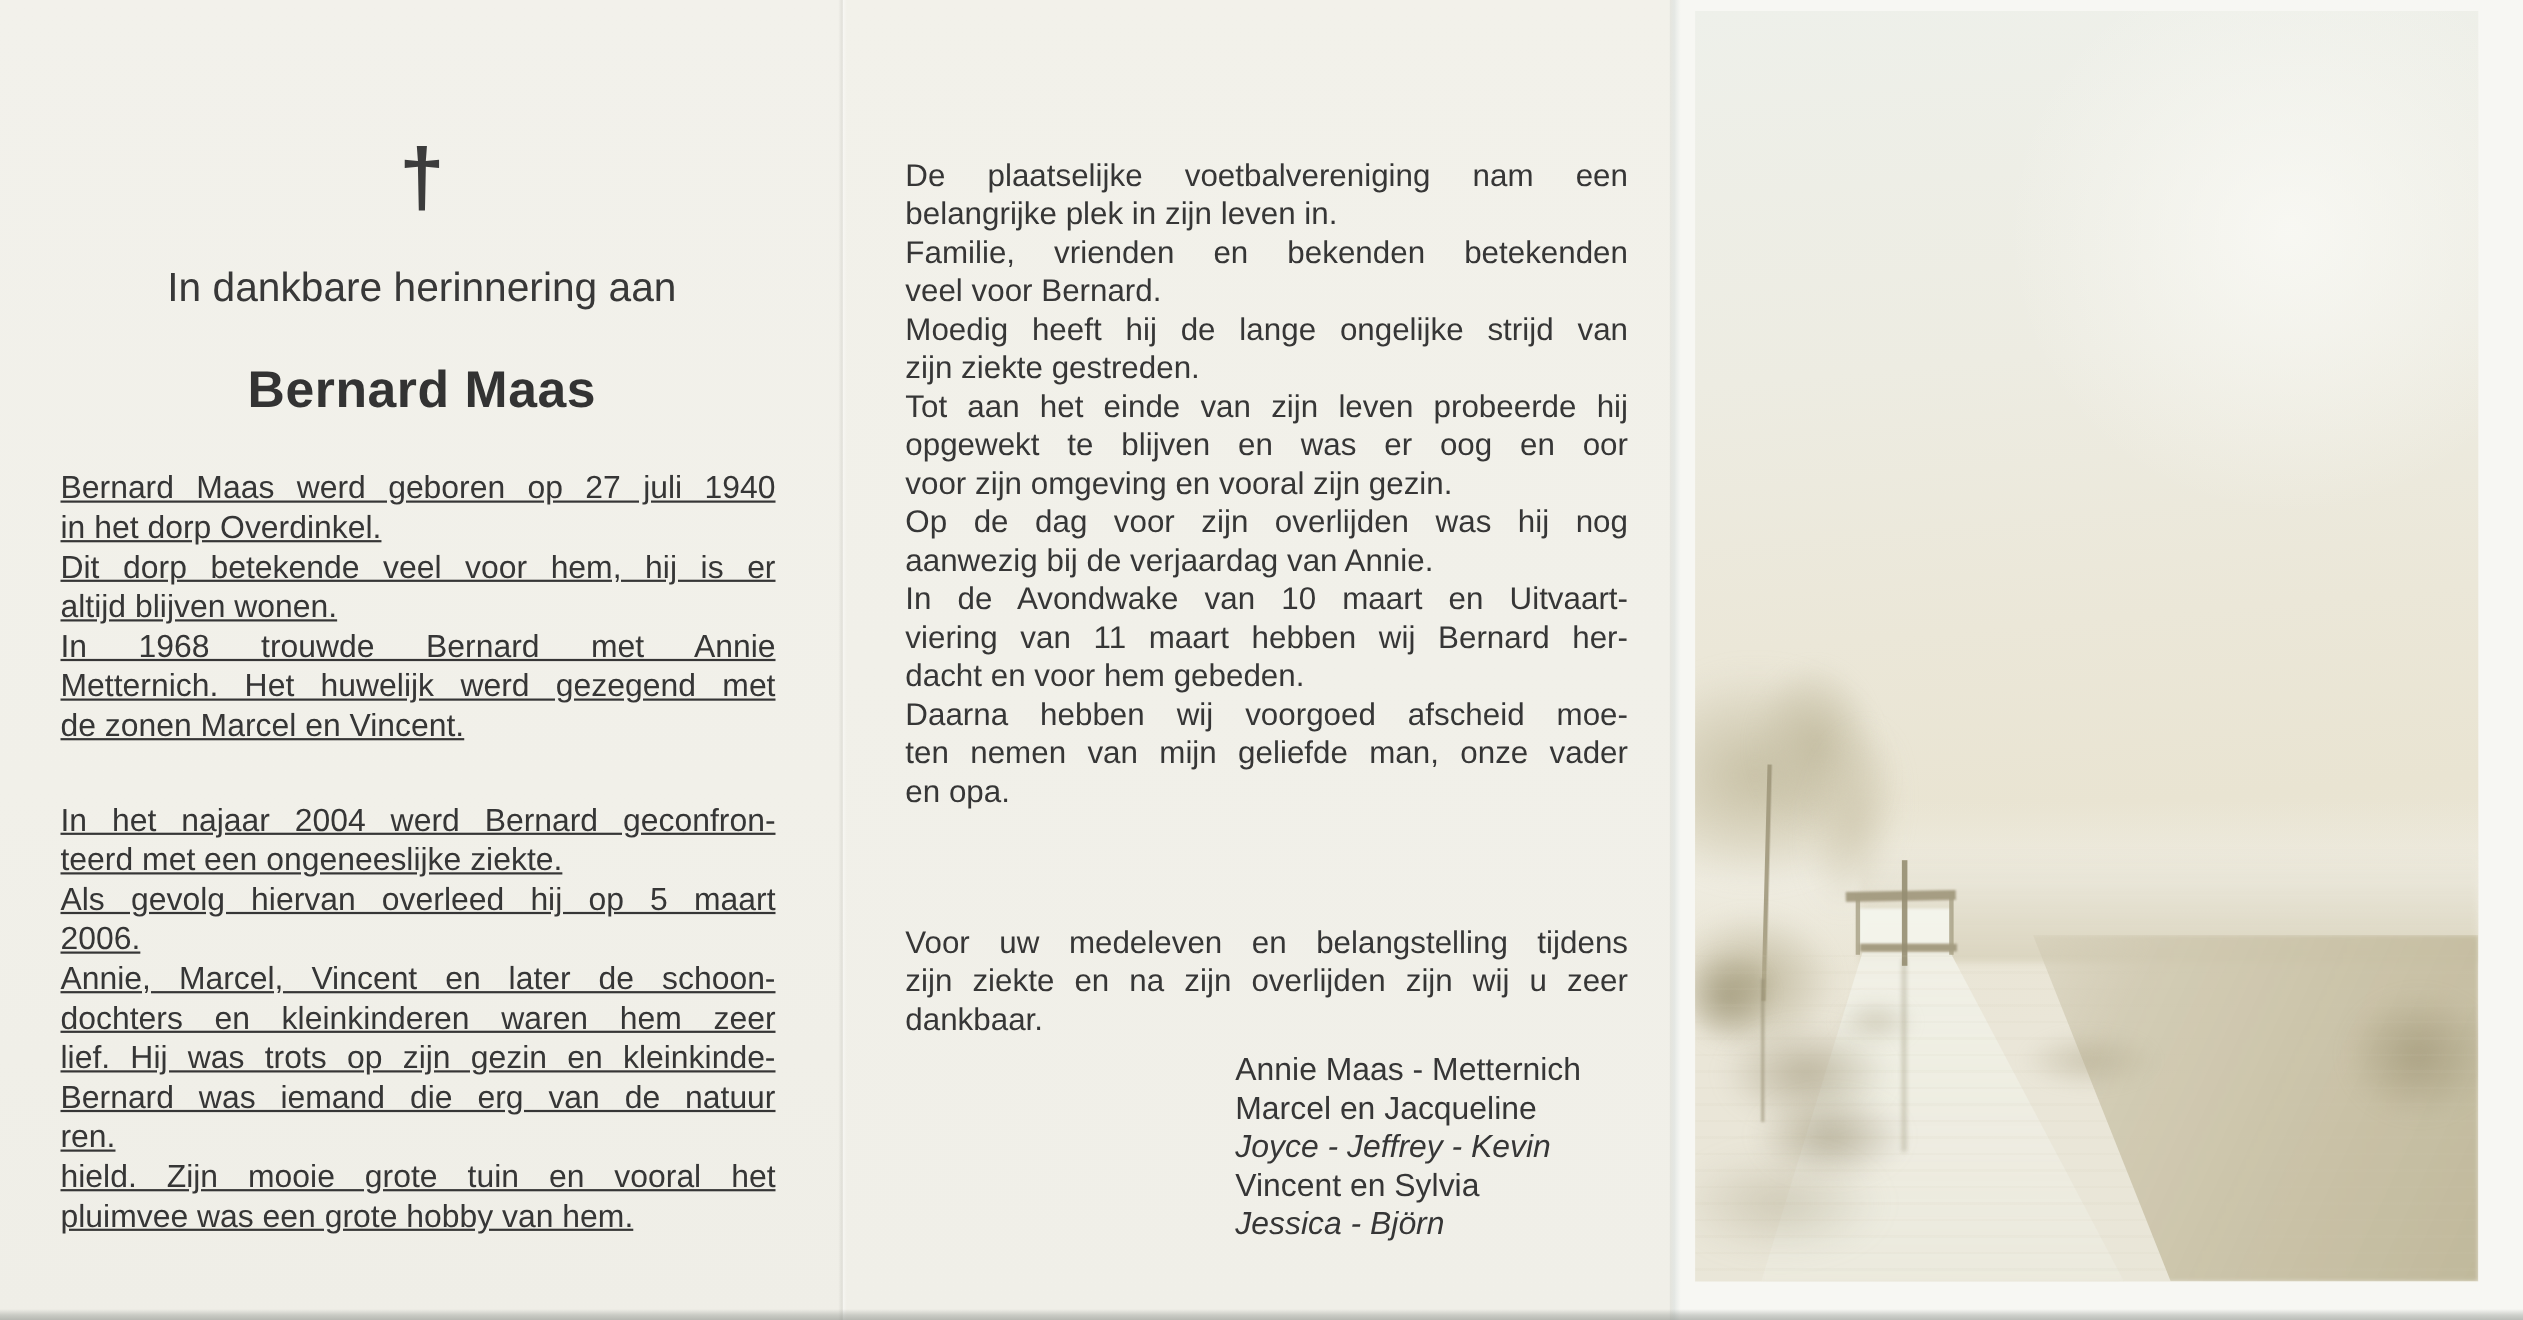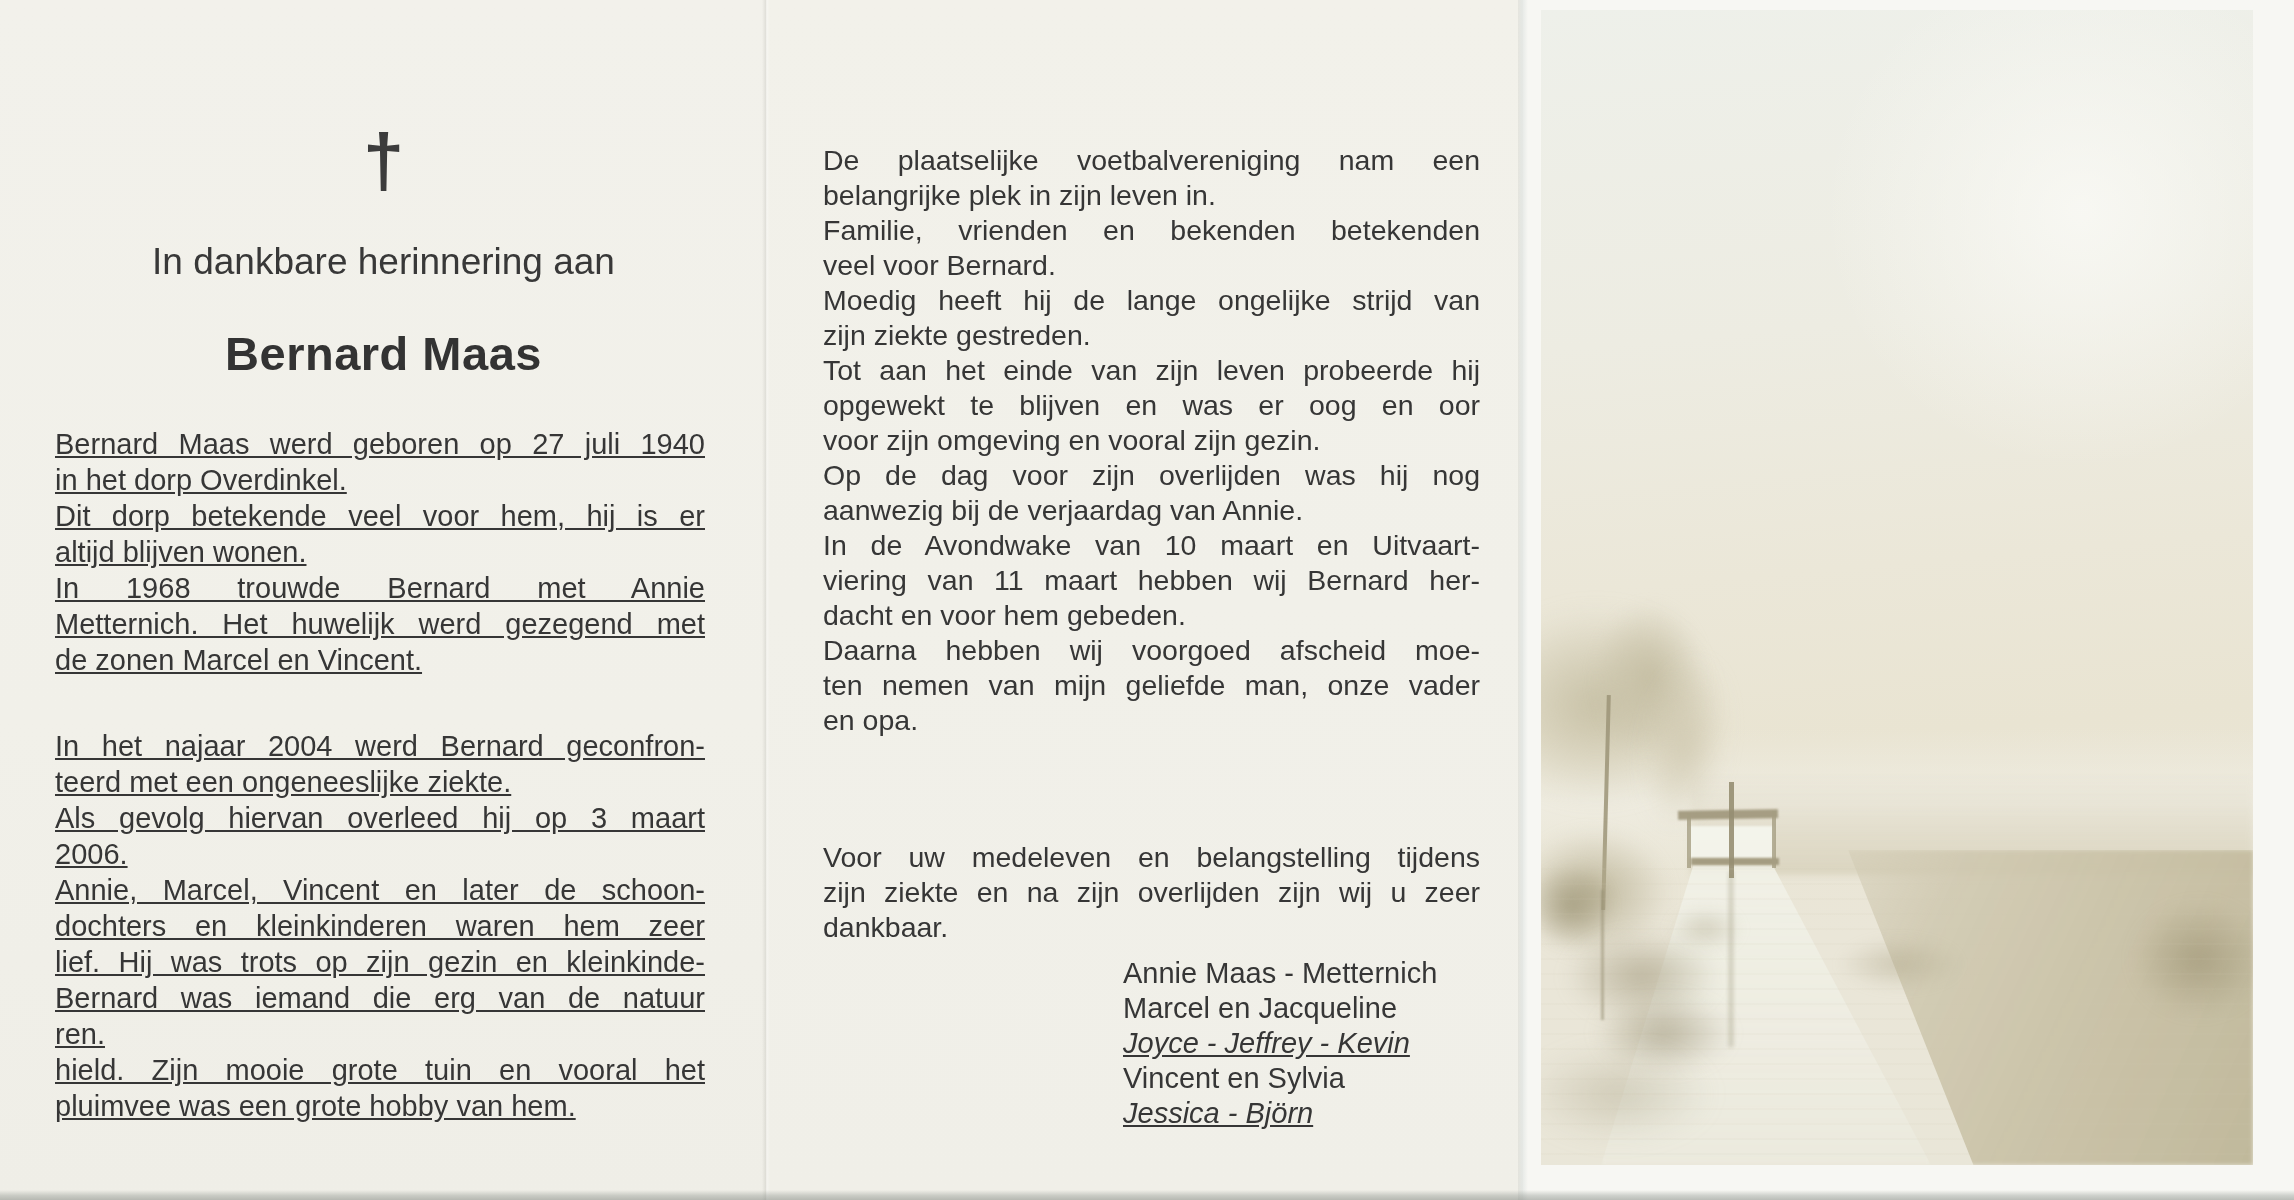--- a/index.html
+++ b/index.html
@@ -26,21 +26,21 @@
   .body{position:absolute;font-size:29px;line-height:36px;color:#363636;text-decoration:underline;}
   .para1{left:55px;top:426px;width:650px;}
   .para2{left:55px;top:728px;width:650px;}
   .mbody{position:absolute;font-size:28.5px;line-height:35px;color:#363636;}
   .mpara1{left:56px;top:143px;width:657px;}
   .mpara2{left:56px;top:812px;width:657px;margin-top:28px;}
   .family{position:absolute;left:333px;top:956px;width:380px;
     font-size:29px;line-height:35px;color:#363636;margin-left:23px;}
   .line{white-space:nowrap;}
   .line.j{white-space:normal;text-align:justify;text-align-last:justify;word-spacing:1px;}
-  .line.i{font-style:italic;text-decoration:underline;}
+  .line.i{font-style:italic;}
   
   .photo{position:absolute;left:18px;top:10px;width:712px;height:1155px;overflow:hidden;
     background:linear-gradient(175deg,#eef0ea 0%,#edece2 28%,#ebe7d8 48%,#e9e4d2 62%,#eae6d8 78%,#e9e6d8 100%);}
   .photo div{position:absolute;}
   .ph-skyglow{left:280px;top:-60px;width:520px;height:520px;
     background:radial-gradient(circle,rgba(250,250,246,0.8) 0%,rgba(250,250,246,0) 70%);}
   .ph-treemass1{left:-60px;top:600px;width:230px;height:190px;border-radius:50%;
     background:radial-gradient(ellipse,rgba(195,188,160,0.9) 0%,rgba(195,188,160,0) 72%);filter:blur(12px);}
   .ph-treemass2{left:52px;top:593px;width:112px;height:152px;border-radius:50%;
     background:radial-gradient(ellipse,rgba(196,189,162,0.95) 0%,rgba(196,189,162,0) 72%);filter:blur(7px);}
@@ -100,21 +100,21 @@
         <div class="line">in het dorp Overdinkel.</div>
         <div class="line j">Dit dorp betekende veel voor hem, hij is er</div>
         <div class="line">altijd blijven wonen.</div>
         <div class="line j">In 1968 trouwde Bernard met Annie</div>
         <div class="line j">Metternich. Het huwelijk werd gezegend met</div>
         <div class="line">de zonen Marcel en Vincent.</div>
       </div>
     <div class="body para2">
         <div class="line j">In het najaar 2004 werd Bernard geconfron-</div>
         <div class="line">teerd met een ongeneeslijke ziekte.</div>
-        <div class="line j">Als gevolg hiervan overleed hij op 3 maart</div>
+        <div class="line j">Als gevolg hiervan overleed hij op 5 maart</div>
         <div class="line">2006.</div>
         <div class="line j">Annie, Marcel, Vincent en later de schoon-</div>
         <div class="line j">dochters en kleinkinderen waren hem zeer</div>
         <div class="line j">lief. Hij was trots op zijn gezin en kleinkinde-</div>
         <div class="line j">Bernard was iemand die erg van de natuur</div>
         <div class="line">ren.</div>
         <div class="line j">hield. Zijn mooie grote tuin en vooral het</div>
         <div class="line">pluimvee was een grote hobby van hem.</div>
       </div>
   </div>

